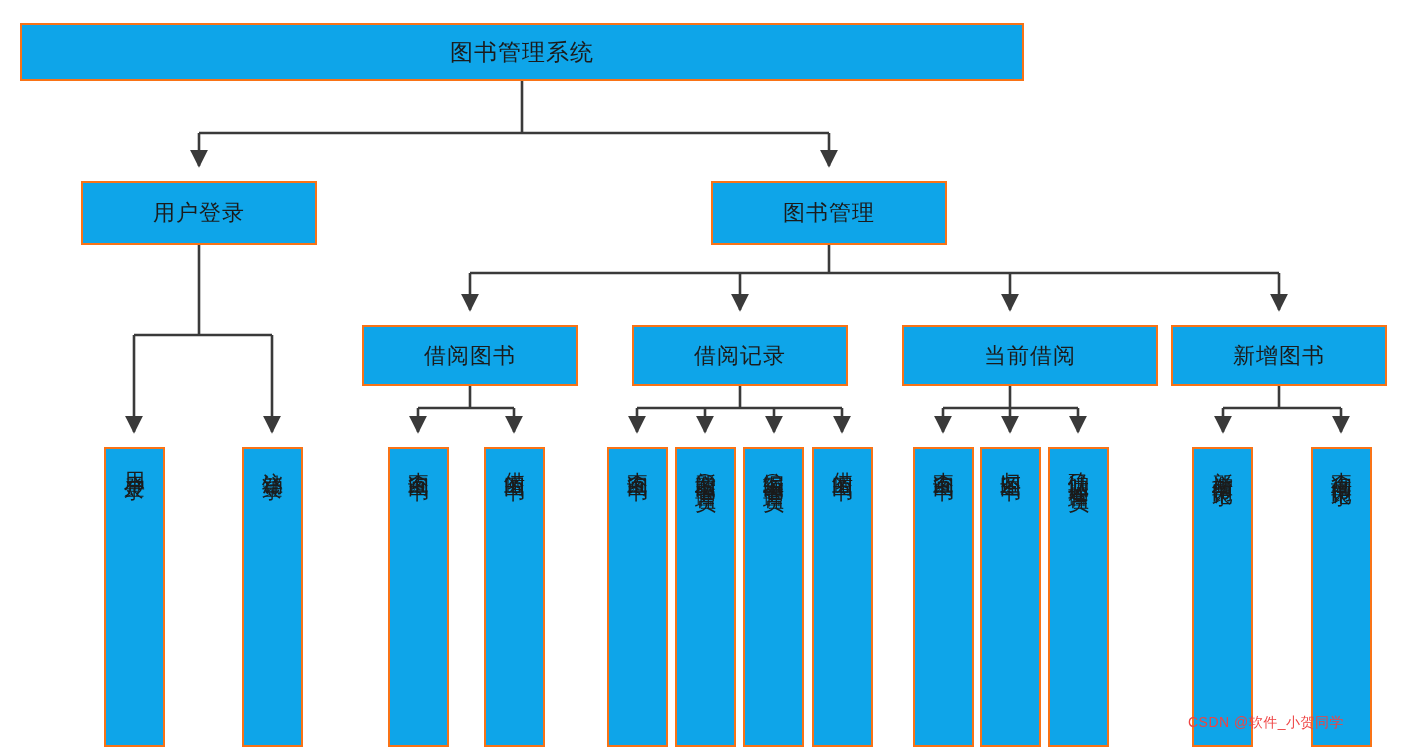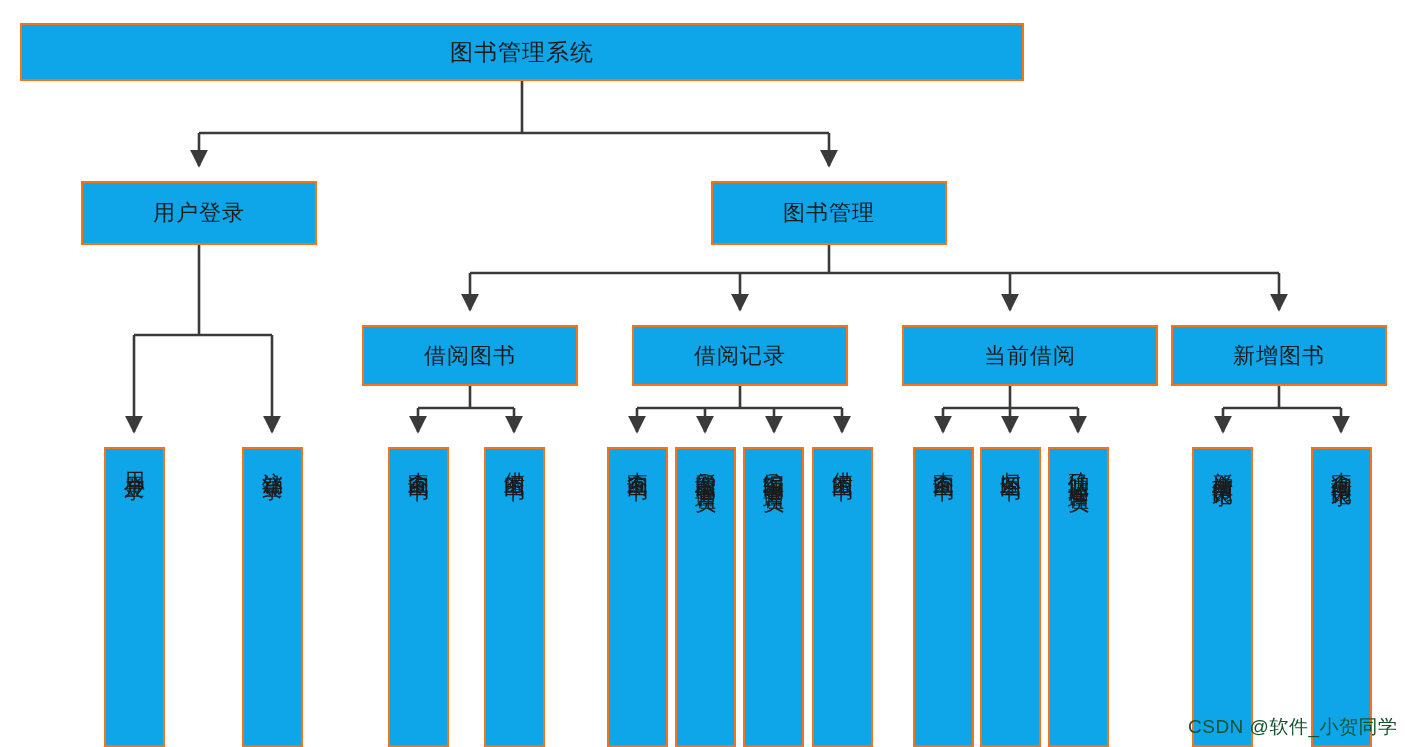--- a/index.html
+++ b/index.html
@@ -59,22 +59,22 @@
     text-orientation: upright;
     font-size: 21px;
     line-height: 1.05;
     letter-spacing: 3px;
     white-space: nowrap;
   }
   .watermark {
     position: absolute;
     left: 1188px;
     top: 714px;
-    font-size: 19px;
-    color: #14532d;
+    font-size: 14px;
+    color: #ef4444;
     letter-spacing: 0.5px;
     white-space: nowrap;
     user-select: none;
   }
 </style>
 </head>
 <body>
 
 <div id="canvas">
 

